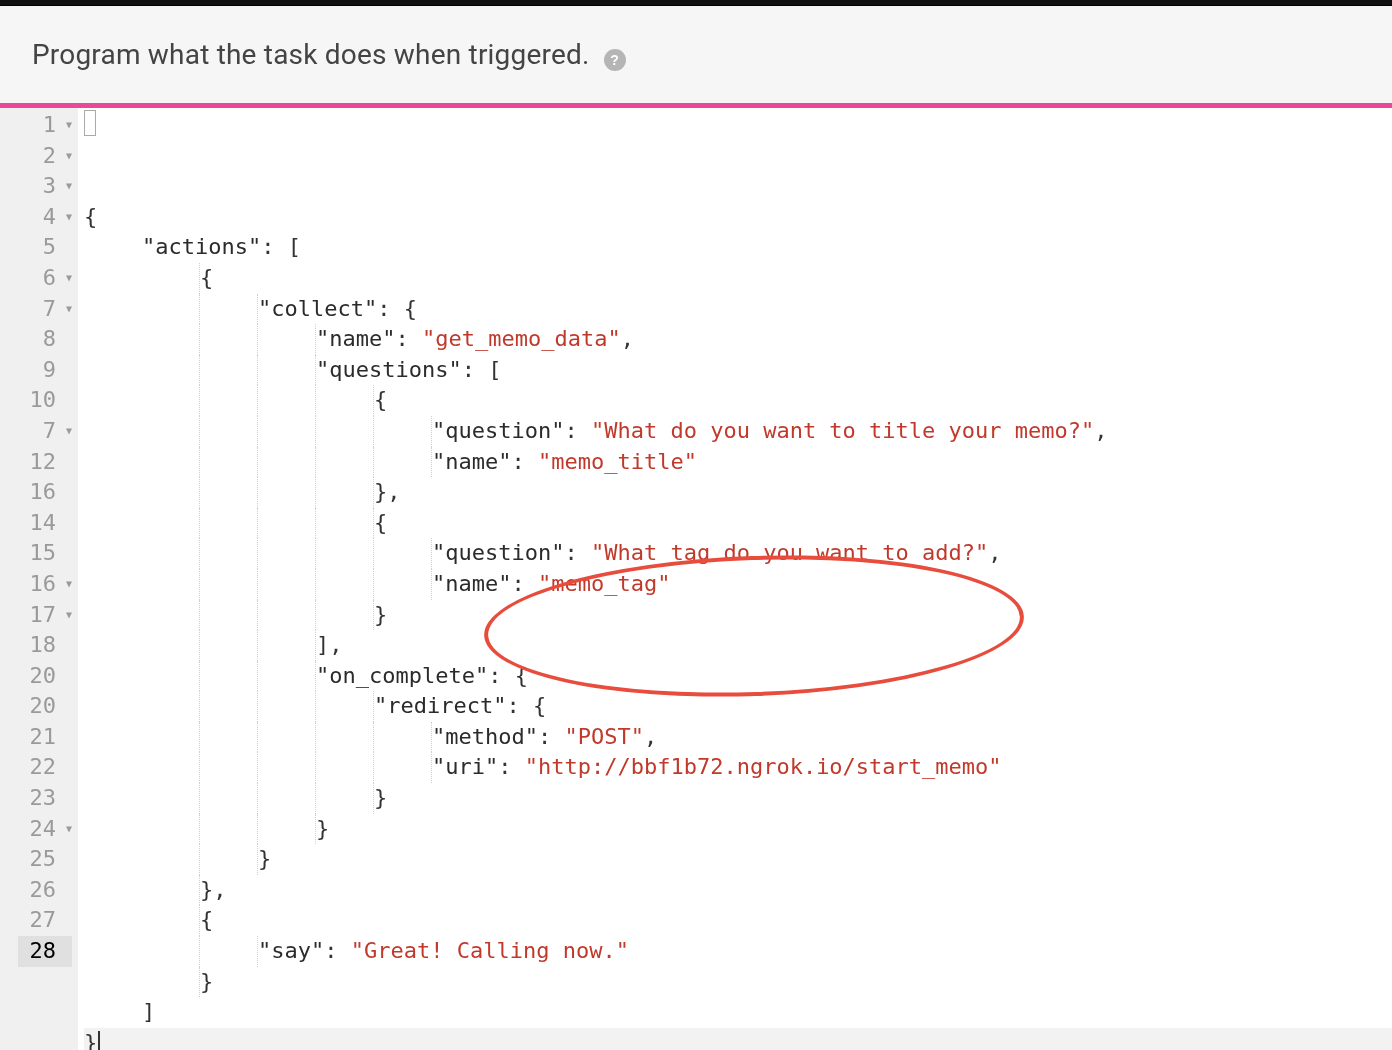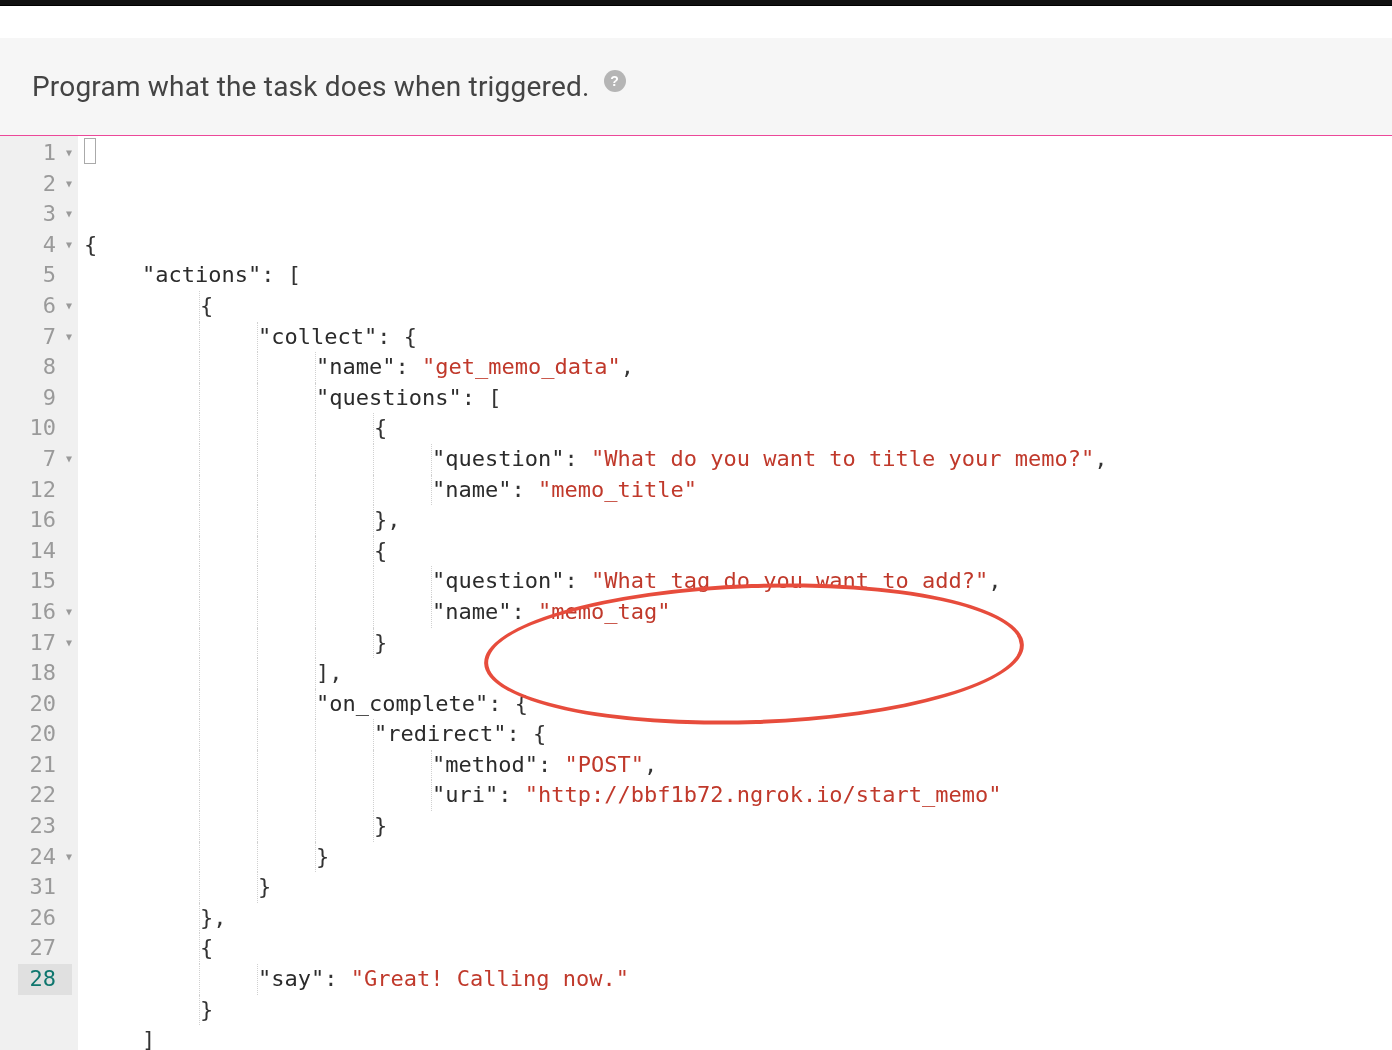--- a/index.html
+++ b/index.html
@@ -12,25 +12,24 @@
     position: relative;
   }
   .top-border {
     width: 100%;
     height: 6px;
     background: #111;
     border-bottom: 1px solid #000;
   }
   .header {
     background: #f6f6f6;
-    border-bottom: 1px solid #ec4899;
+    border-bottom: 5px solid #ec4899;
     padding: 32px 8px 32px 32px;
     display: flex;
-    align-items: flex-start;
-    margin-top: 32px;
+    align-items: flex-end;
   }
   .header-title {
     font-size: 28px;
     color: #444;
     font-weight: 400;
     letter-spacing: 0.2px;
   }
   .help-icon {
     display: inline-flex;
     align-items: center;
@@ -59,21 +58,21 @@
     padding: 2px 6px 2px 18px;
     user-select: none;
     min-width: 78px;
   }
   .gutter-line {
     height: 30.6px;
     display: flex;
     justify-content: flex-end;
     align-items: center;
   }
-  .gutter-line.active { background: #e0e0e0; color: #0f766e; }
+  .gutter-line.active { background: #e0e0e0; color: #000000; }
   .fold {
     font-size: 10px;
     color: #9a9a9a;
     margin-left: 6px;
     width: 10px;
     display: inline-block;
   }
   .code {
     padding: 2px 0 2px 6px;
     white-space: pre;
@@ -232,21 +231,21 @@
       </div>
       <div class="gutter-line">
         <span>23</span>
         <span class="fold"></span>
       </div>
       <div class="gutter-line">
         <span>24</span>
         <span class="fold">▼</span>
       </div>
       <div class="gutter-line">
-        <span>31</span>
+        <span>25</span>
         <span class="fold"></span>
       </div>
       <div class="gutter-line">
         <span>26</span>
         <span class="fold"></span>
       </div>
       <div class="gutter-line">
         <span>27</span>
         <span class="fold"></span>
       </div>

